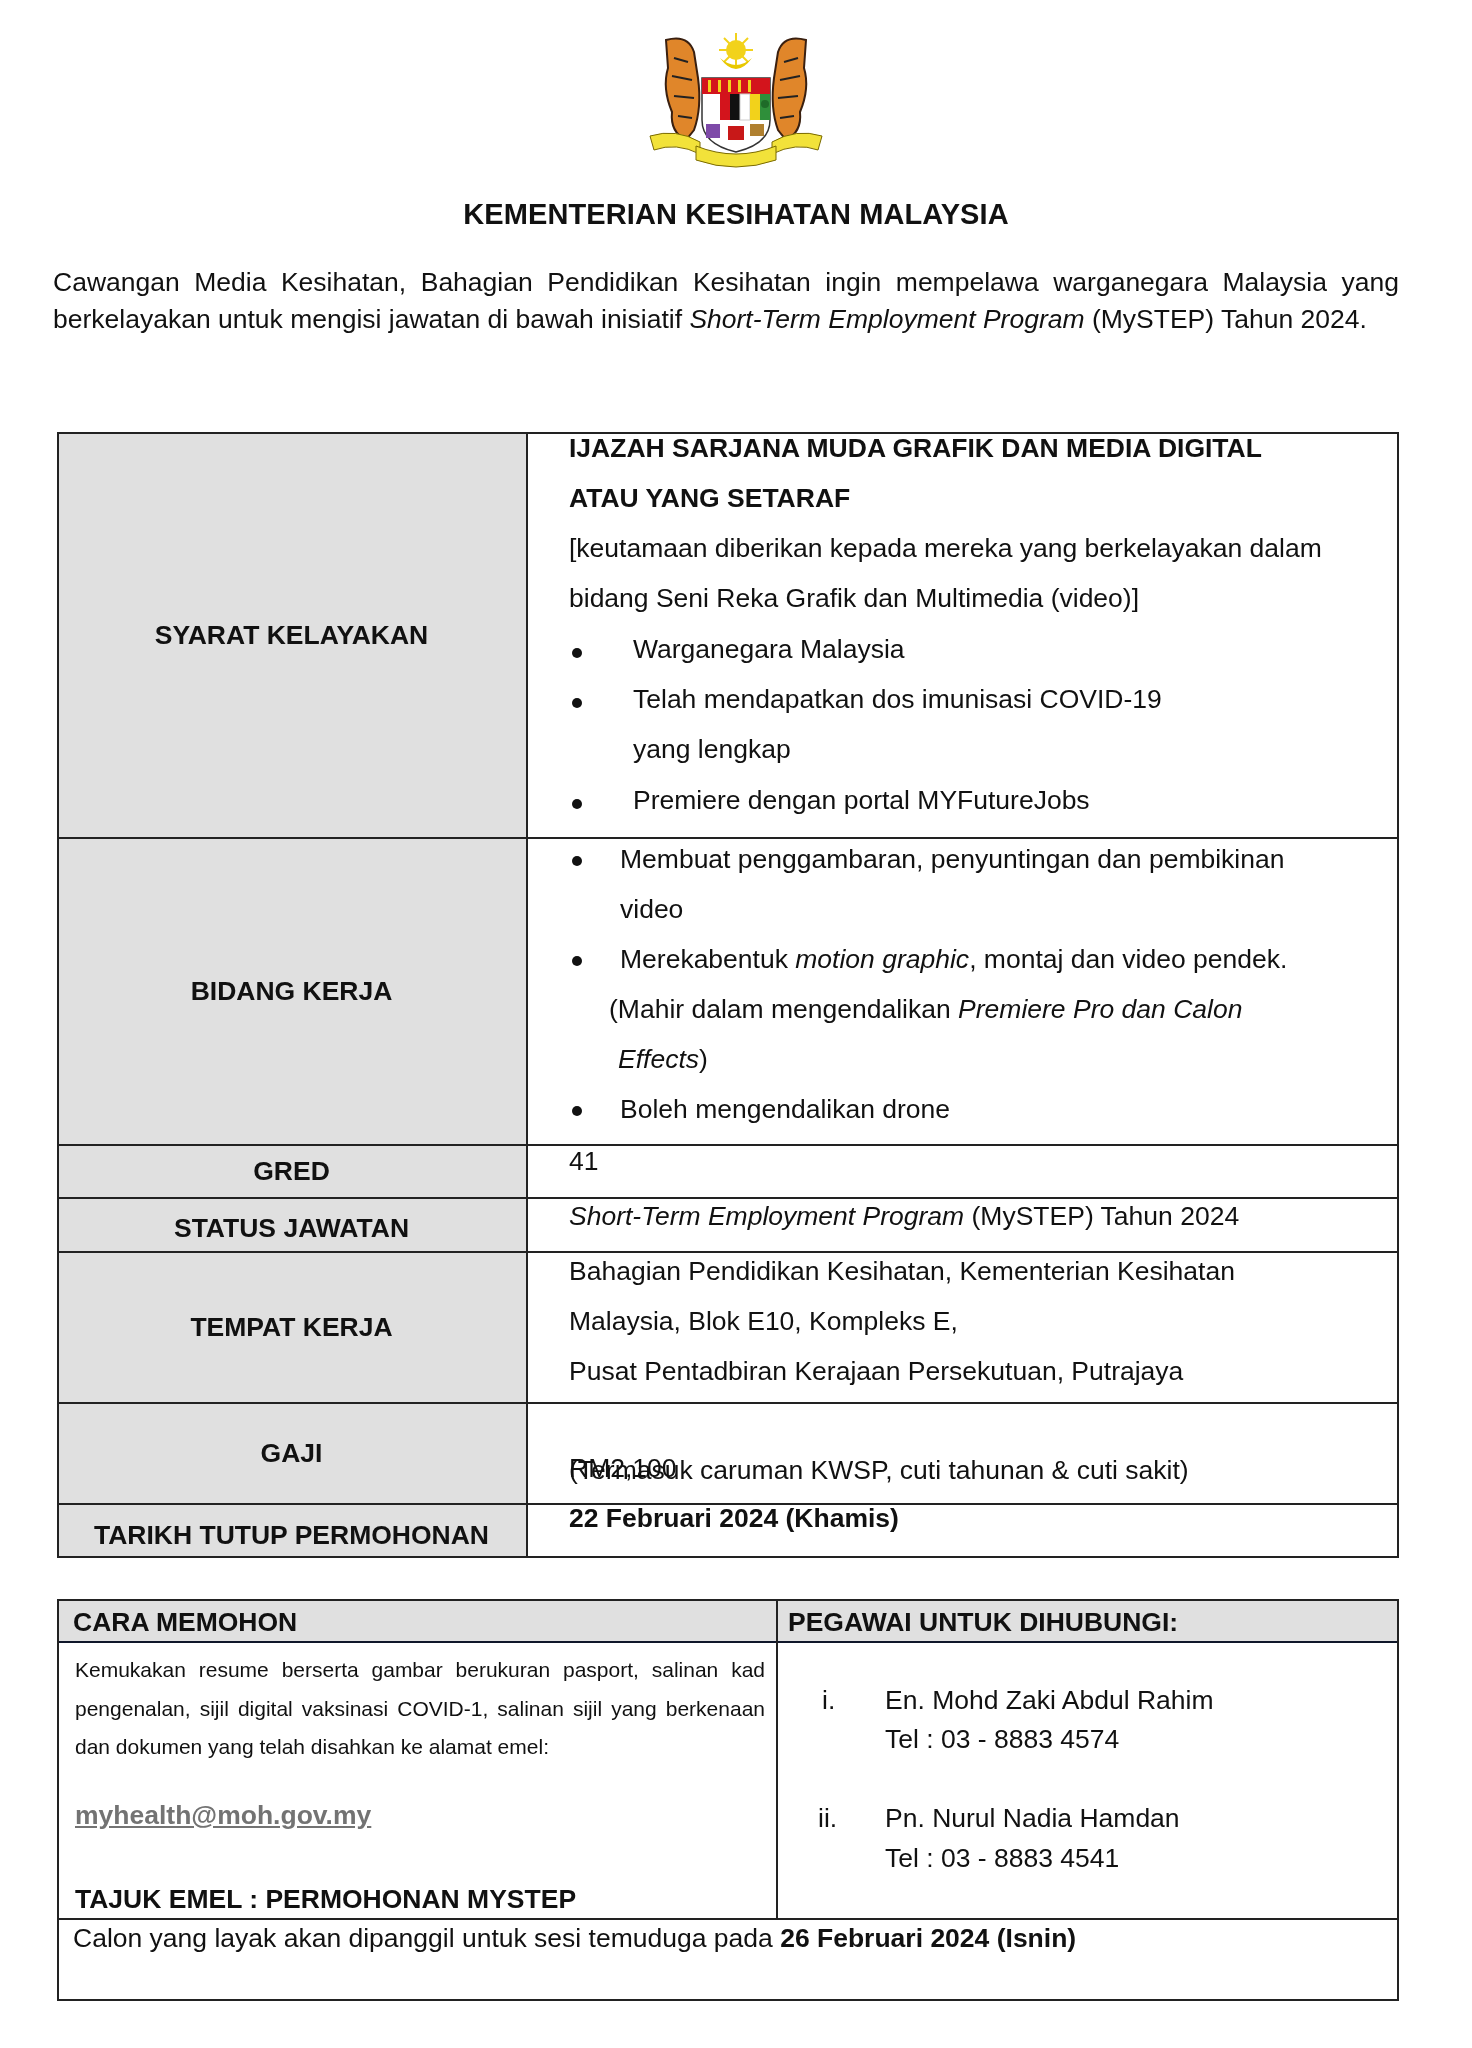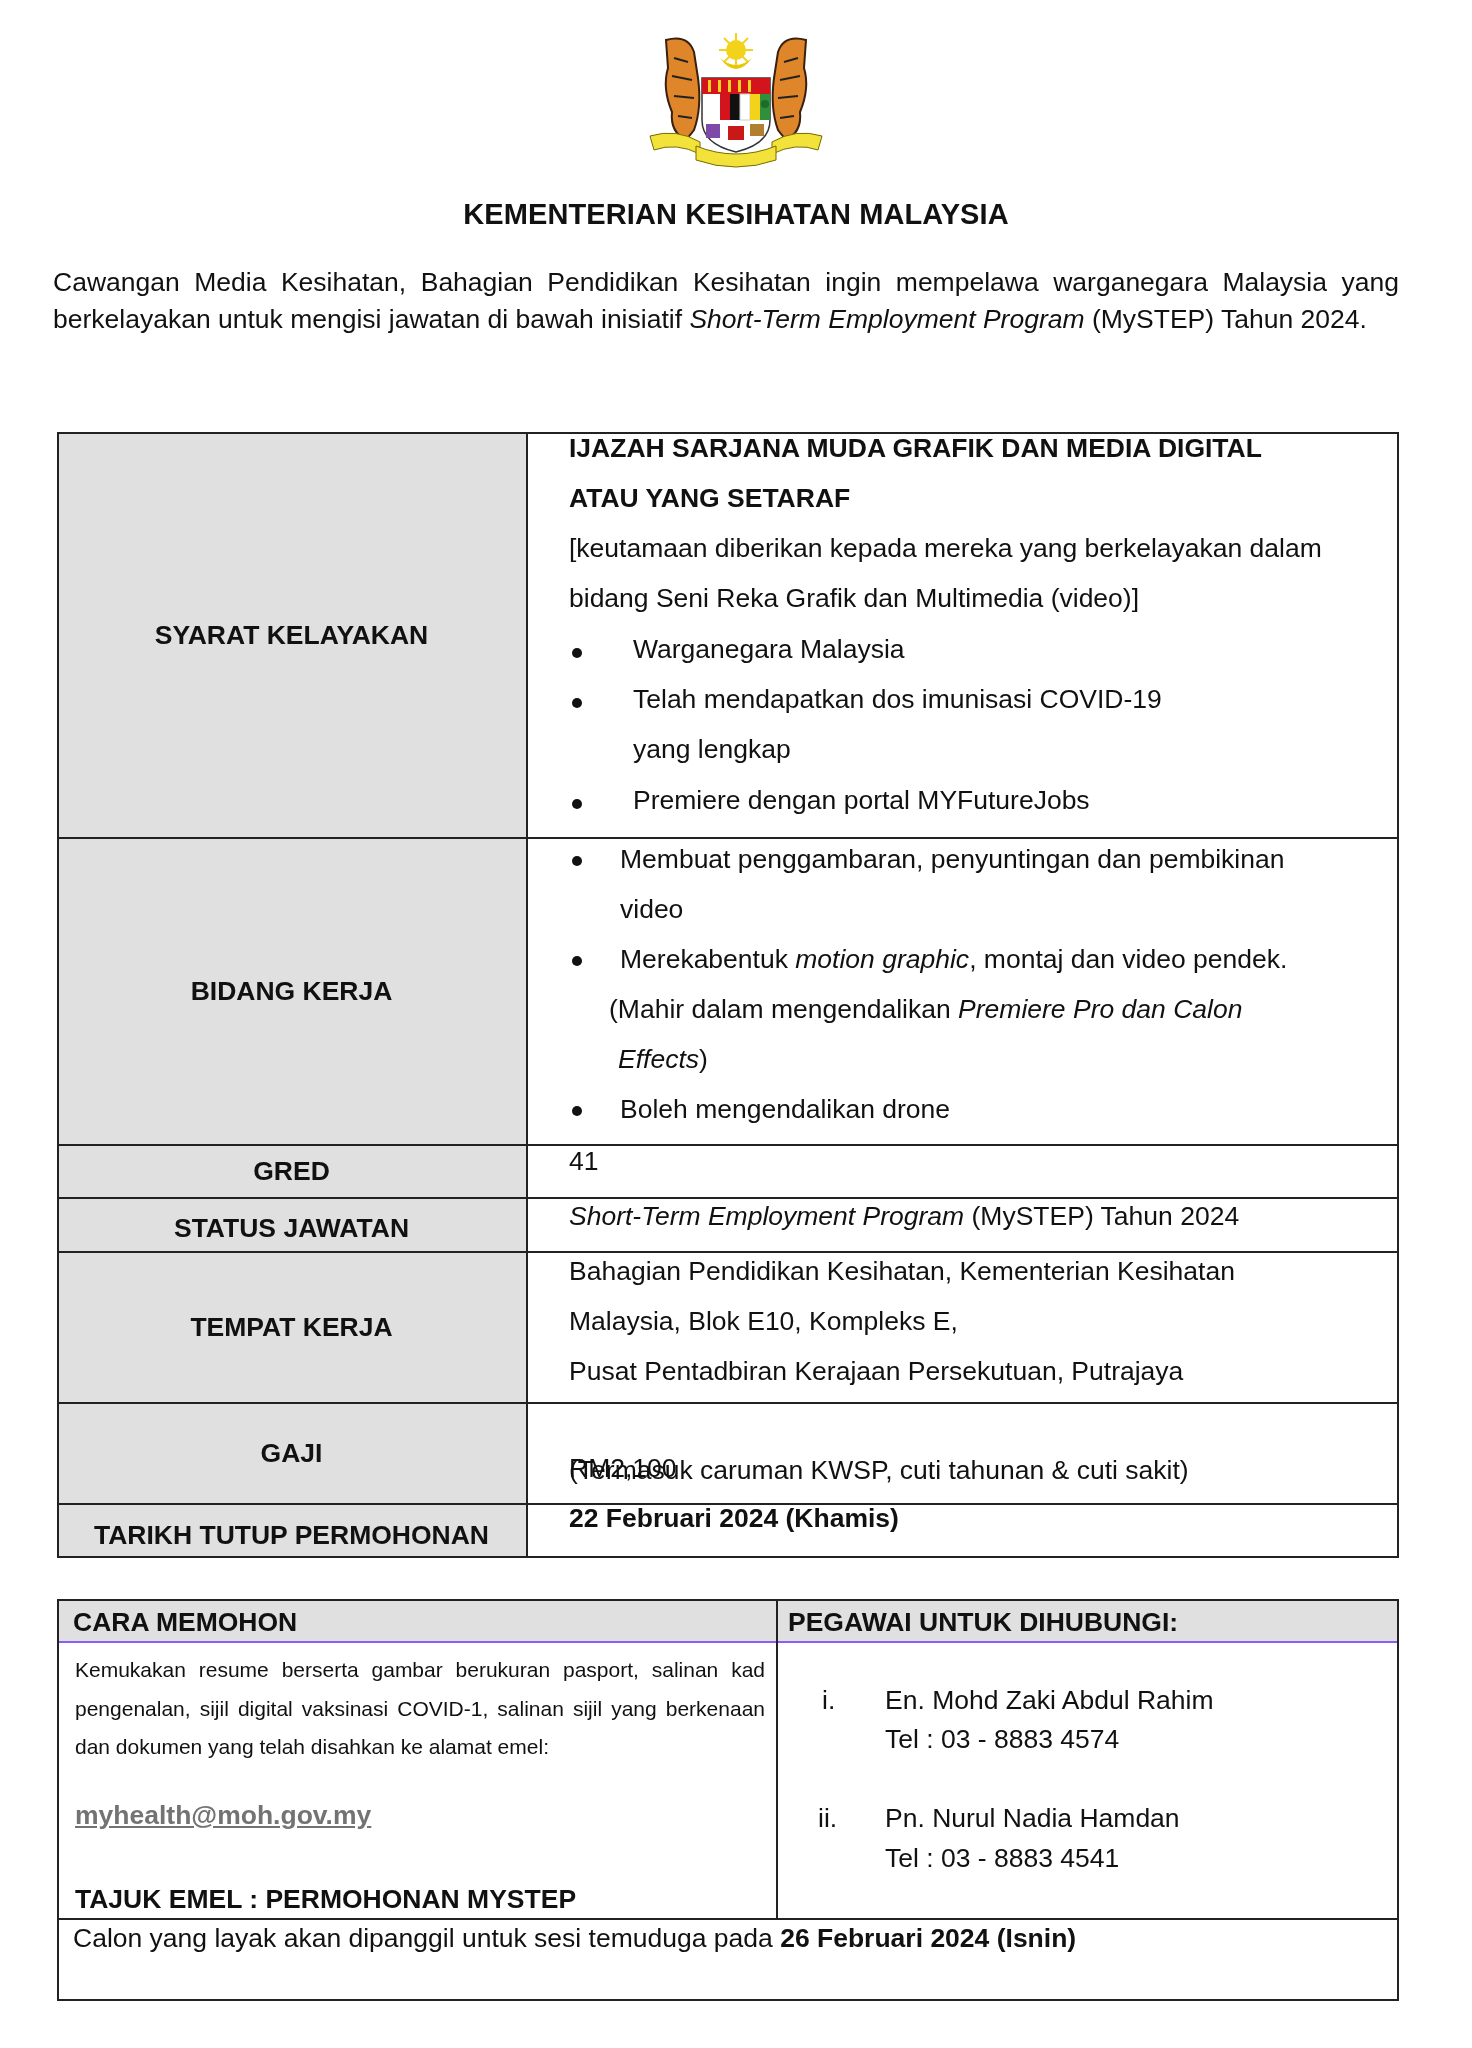--- a/index.html
+++ b/index.html
@@ -27,21 +27,21 @@
   .ln { position: absolute; white-space: nowrap; line-height: 30px; }
   .b { font-weight: bold; }
   .it { font-style: italic; }
   .bullet { position: absolute; width: 10px; height: 10px; border-radius: 50%; background: #111; }
   .frame-left { position: absolute; left: 57px; top: 432px; width: 2px; height: 1126px; background: #222; }
   .frame-right { position: absolute; left: 1397px; top: 432px; width: 2px; height: 1126px; background: #222; }
   .frame-bottom { position: absolute; left: 57px; top: 1556px; width: 1342px; height: 2px; background: #222; }
 
   
   .t2 { position: absolute; left: 57px; top: 1599px; width: 1342px; height: 402px; border: 2px solid #222; box-sizing: border-box; }
-  .t2-head { position: absolute; left: 0; right: 0; top: 0; height: 40px; background: #e0e0e0; border-bottom: 2px solid #8b5cf6; }
+  .t2-head { position: absolute; left: 0; right: 0; top: 0; height: 40px; background: #e0e0e0; border-bottom: 2px solid #0f172a; }
   .t2-div { position: absolute; left: 717px; top: 0; width: 2px; height: 318px; background: #222; }
   .t2-foot { position: absolute; left: 0; right: 0; top: 317px; border-top: 2px solid #222; }
   .h2 { position: absolute; top: 6px; font-weight: bold; font-size: 26.5px; white-space: nowrap; }
   .t2 .ln { font-size: 26.5px; }
   .justify { position: absolute; left: 16px; width: 690px; top: 50px; font-size: 21px; line-height: 38.5px; text-align: justify; }
   .email { color: #737373; text-decoration: underline; font-weight: bold; }
 </style>
 </head>
 <body>
 

